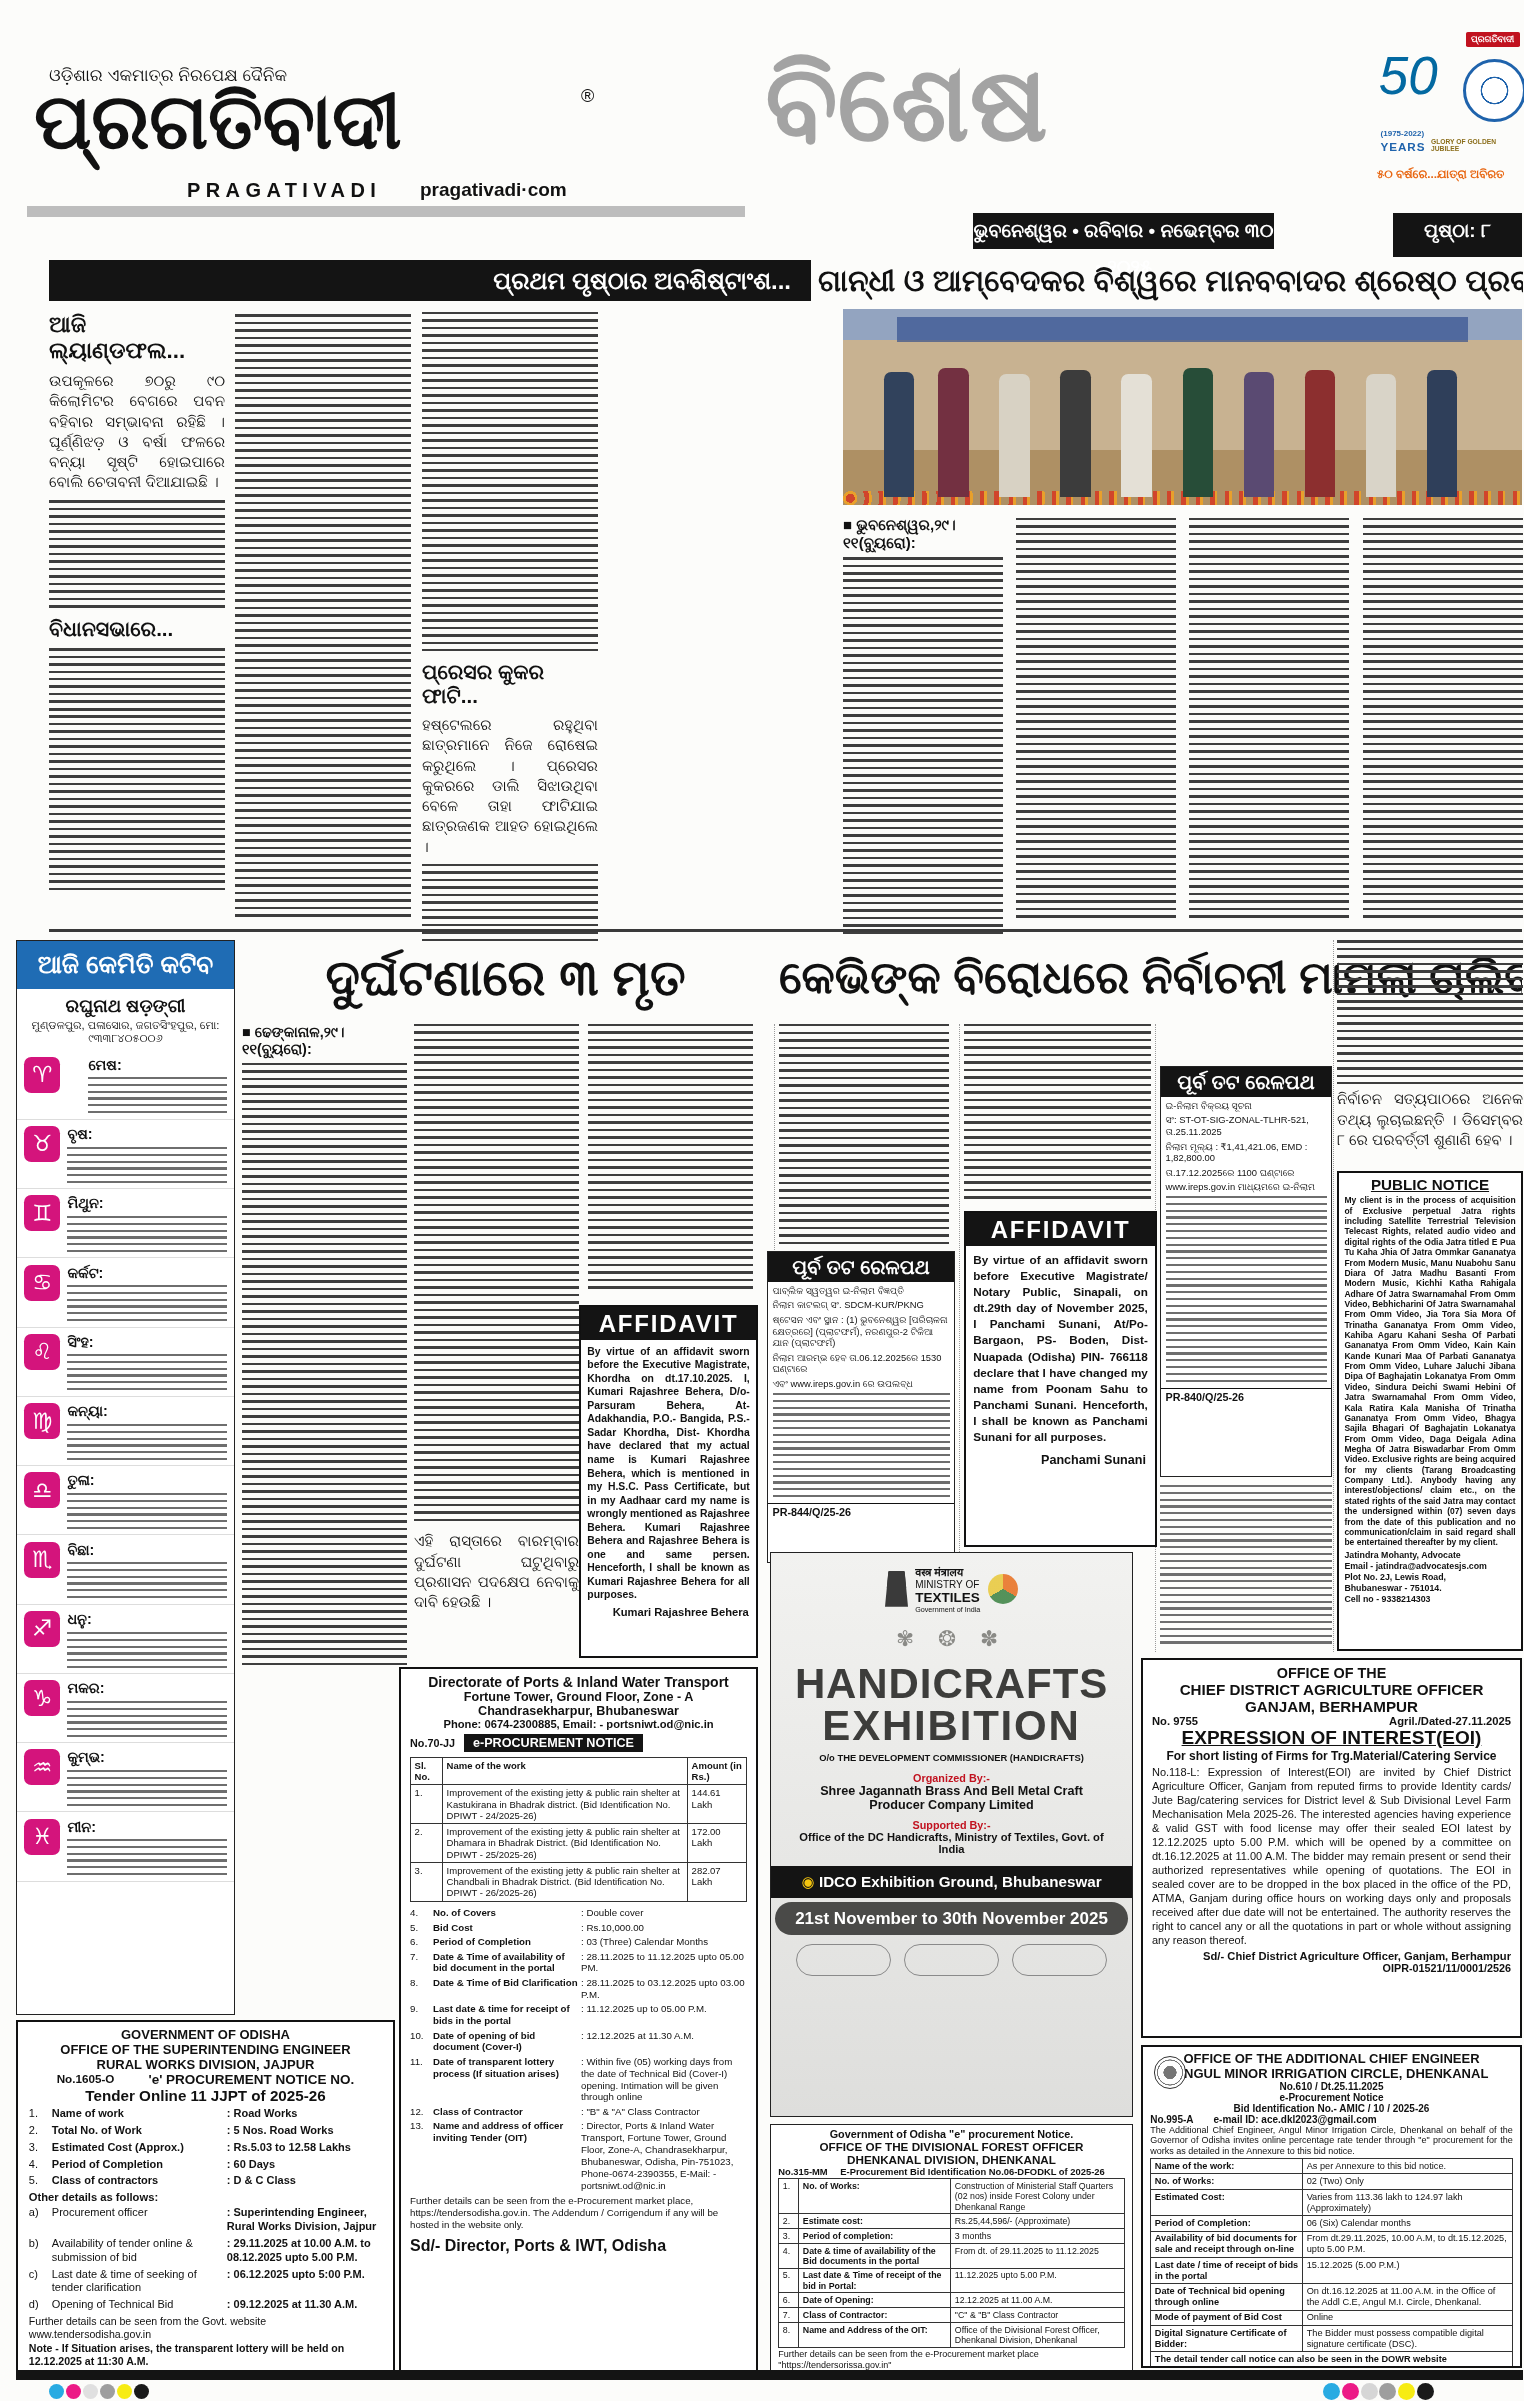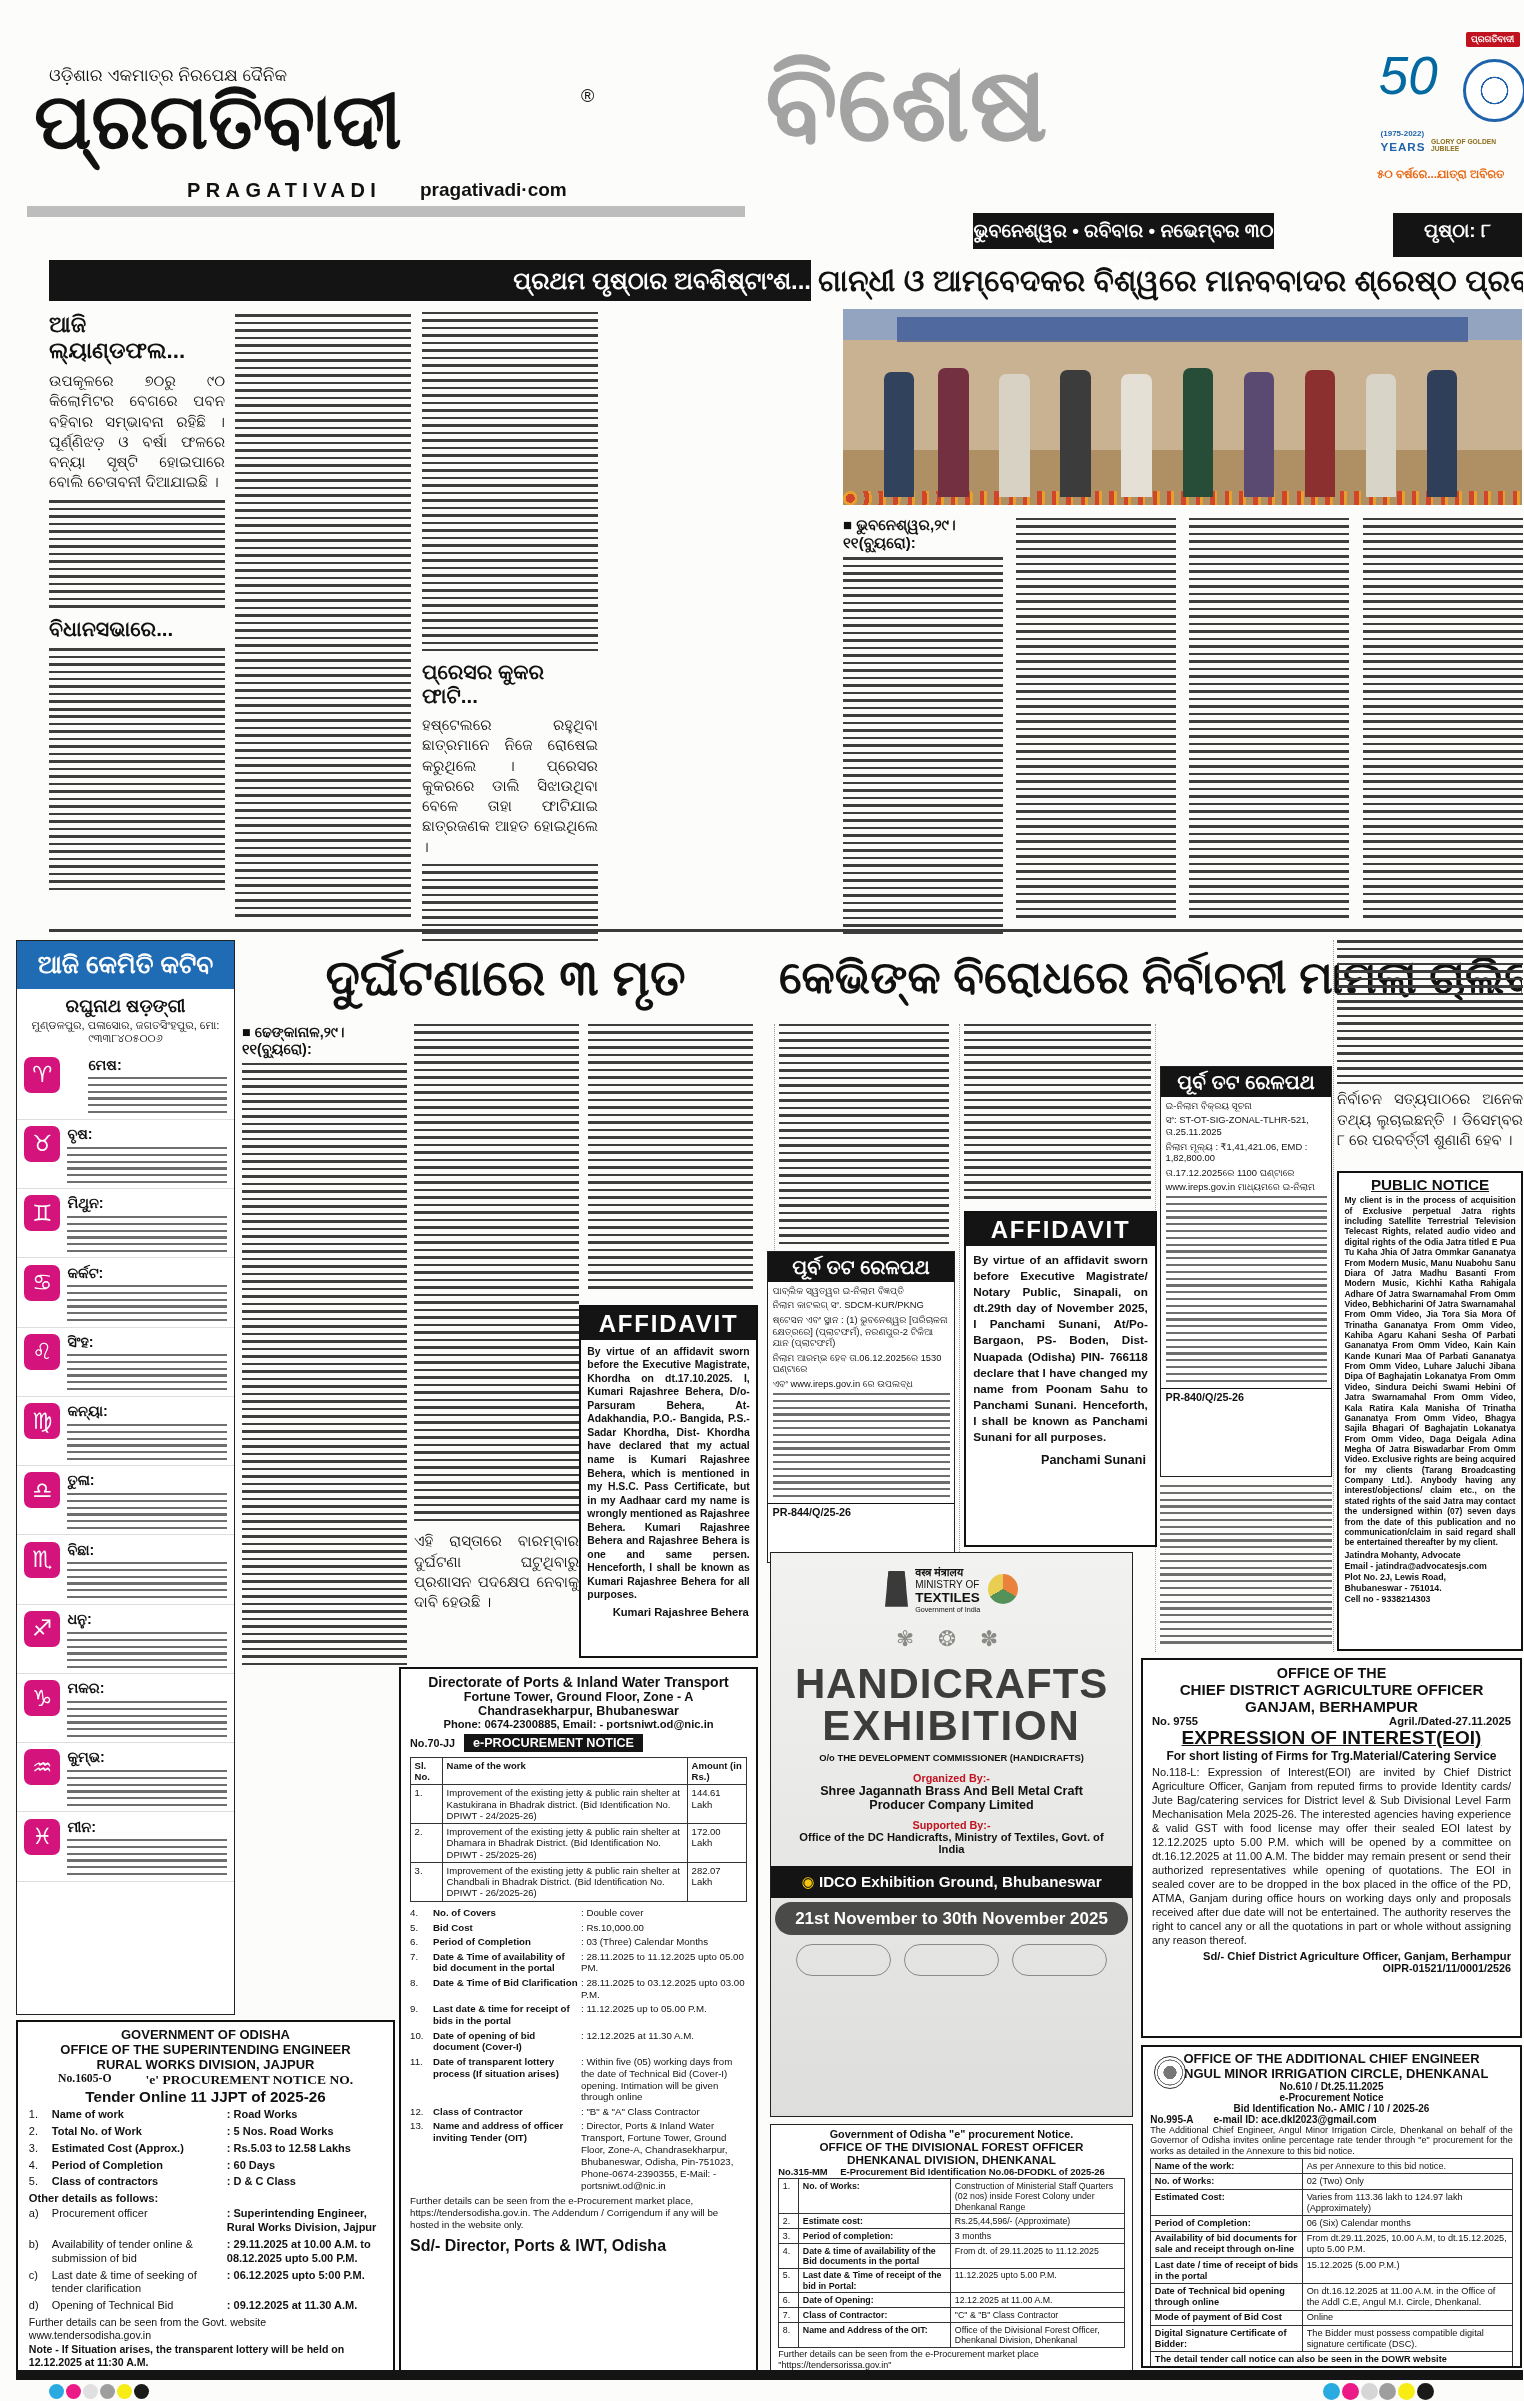--- a/index.html
+++ b/index.html
@@ -61,21 +61,21 @@
     <div style="position:absolute;left:3.6px;top:97px;font-size:8px;color:#1f63ac;font-weight:700;">(1975-2022)</div>
     <div style="position:absolute;left:3.6px;top:108px;font-size:11.7px;color:#1f63ac;font-weight:800;letter-spacing:0.9px;">YEARS</div>
     <div style="position:absolute;left:54px;top:106px;font-size:6.7px;color:#8a6d1a;font-weight:700;">GLORY OF GOLDEN JUBILEE</div>
     <div style="position:absolute;left:0px;top:135px;width:148px;font-size:11.7px;color:#e8650f;font-weight:700;">୫୦ ବର୍ଷରେ...ଯାତ୍ରା ଅବିରତ</div>
   </div>
 
   <div class="abs" style="left:27px;top:206px;width:718px;height:10.8px;background:#bdbdbd;"></div>
   <div class="abs blackbar ctr" style="left:973px;top:213px;width:301px;height:36px;font-size:19px;line-height:36px;font-weight:700;">ଭୁବନେଶ୍ୱର • ରବିବାର • ନଭେମ୍ବର ୩୦ • ୨୦୨୫</div>
   <div class="abs blackbar ctr" style="left:1393px;top:213px;width:129px;height:44px;font-size:19px;line-height:36px;font-weight:700;">ପୃଷ୍ଠା: ୮</div>
 
-  <div class="abs blackbar" style="left:49px;top:260px;width:762px;height:41px;font-size:24px;font-weight:700;line-height:41px;text-align:right;box-sizing:border-box;">ପ୍ରଥମ ପୃଷ୍ଠାର ଅବଶିଷ୍ଟାଂଶ...</div>
+  <div class="abs blackbar" style="left:49px;top:260px;width:762px;height:41px;font-size:24px;font-weight:700;line-height:41px;text-align:right;padding-right:20px;box-sizing:border-box;">ପ୍ରଥମ ପୃଷ୍ଠାର ଅବଶିଷ୍ଟାଂଶ...</div>
   <div class="abs b ctr nw" style="left:818px;top:258px;width:705px;height:47px;font-size:30px;line-height:45px;">ଗାନ୍ଧୀ ଓ ଆମ୍ବେଦକର ବିଶ୍ୱରେ ମାନବବାଦର ଶ୍ରେଷ୍ଠ ପ୍ରବକ୍ତା</div>
 
   <div class="abs" style="left:843px;top:309px;width:679px;height:196px;background:linear-gradient(#93a4c0 0 16%, #c8b291 16% 72%, #ae9064 72% 100%);overflow:hidden;">
     <div style="position:absolute;left:8%;top:4%;width:84%;height:13%;background:#2c4a8c;opacity:.65;"></div>
     <div style="position:absolute;left:0;bottom:0;width:100%;height:14.4px;background:repeating-radial-gradient(circle at 7.2px 7.2px, #d1452b 0 4.5px, #e8a02c 4.5px 7.2px, transparent 7.2px 14.4px);"></div>
 
     <div style="position:absolute;left:6%;top:32%;width:30.5px;height:64%;background:#31425c;border-radius:7.2px 7.2px 0 0;"></div>
     <div style="position:absolute;left:14%;top:30%;width:30.5px;height:66%;background:#733041;border-radius:7.2px 7.2px 0 0;"></div>
     <div style="position:absolute;left:23%;top:33%;width:30.5px;height:63%;background:#d8d2c4;border-radius:7.2px 7.2px 0 0;"></div>
     <div style="position:absolute;left:32%;top:31%;width:30.5px;height:65%;background:#3c3c3c;border-radius:7.2px 7.2px 0 0;"></div>
@@ -407,21 +407,21 @@
         </div>
 
     </div>
   </div>
 
   <div class="abs box" style="left:16px;top:2020px;width:379px;height:353px;">
     <div style="padding:4.5px 10.8px;">
       <div class="ctr b" style="font-size:13px;">GOVERNMENT OF ODISHA</div>
       <div class="ctr b" style="font-size:13px;">OFFICE OF THE SUPERINTENDING ENGINEER</div>
       <div class="ctr b" style="font-size:13px;">RURAL WORKS DIVISION, JAJPUR</div>
-      <div style="display:flex;gap:34px;justify-content:center;font-family:Liberation Serif, serif;">
+      <div style="display:flex;gap:34px;justify-content:center;">
         <span class="b" style="font-size:11.7px;">No.1605-O</span>
         <span class="b" style="font-size:13.5px;">'e' PROCUREMENT NOTICE NO.</span>
       </div>
       <div class="ctr b" style="font-size:15.2px;">Tender Online 11 JJPT of 2025-26</div>
       <div id="rural-items" style="margin-top:3.6px;">
           <div class="ri">
             <span>1.</span>
             <span class="pk">Name of work</span>
             <span class="pk">: Road Works</span>
           </div>

